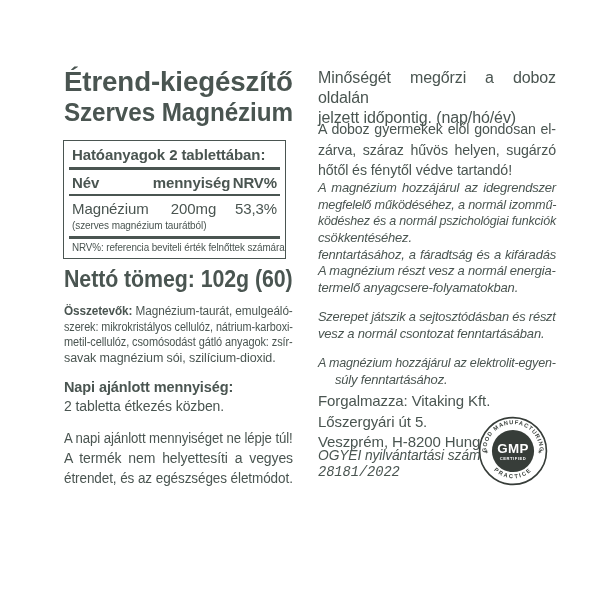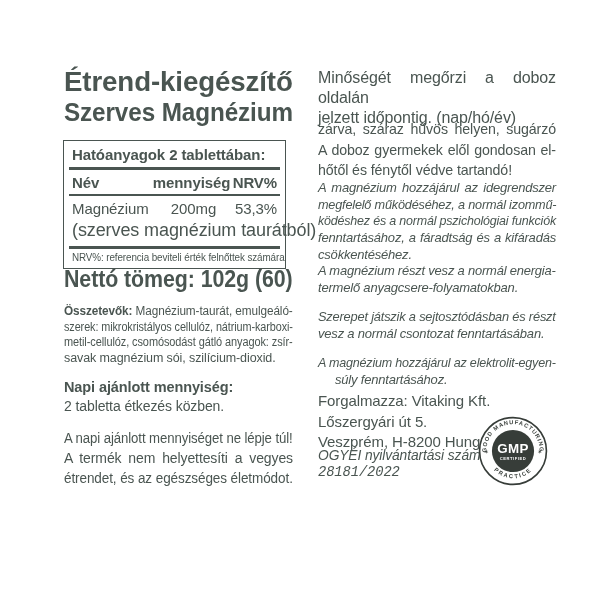--- a/index.html
+++ b/index.html
@@ -25,21 +25,21 @@
   #tbl { top:140px; left:63px; width:223px; border:1.5px solid var(--ink); }
   .t-title { font-size:15px; font-weight:bold; padding:5px 8px 4px 8px; }
   .t-rule { background:var(--ink); margin:0 5px; }
   .t-rule.thick { height:3px; }
   .t-rule.thin { height:2px; }
   .t-head, .t-row { display:flex; align-items:baseline; padding:4px 8px 3px 8px; font-size:15px; }
   .t-head { font-weight:bold; }
   .cell-name { width:90px; }
   .cell-amt { flex:1; }
   .cell-nrv { width:52px; }
-  .t-sub { font-size:18px; padding:0 8px 5px 8px; }
+  .t-sub { font-size:10px; padding:0 8px 5px 8px; }
   .t-foot { font-size:10px; padding:3px 8px 5px 8px; }
 
   #net { top:263px; font-size:24px; line-height:32px; font-weight:bold; }
 
   #ing { top:304px; font-size:12.5px; line-height:15.5px; }
   #daily { top:378px; font-size:14px; line-height:19px; }
   #daily .dl { font-size:14.5px; }
   #warn { top:428px; font-size:14px; line-height:20px; }
 
   #quality { top:68px; font-size:16px; line-height:20px; }
@@ -110,31 +110,31 @@
     <div class="ln j" style="white-space: normal;">A termék nem helyettesíti a vegyes</div>
     <div class="ln j" style="white-space: nowrap; transform: scaleX(0.966245);">étrendet, és az egészséges életmódot.</div>
   </div>
 
   <div id="quality" class="abs rcol">
     <div class="ln j" style="white-space: normal;">Minőségét megőrzi a doboz oldalán</div>
     <div class="ln" style="white-space: nowrap;">jelzett időpontig. (nap/hó/év)</div>
   </div>
 
   <div id="storage" class="abs rcol">
+    <div class="ln j" style="white-space: normal;">A doboz gyermekek elől gondosan el-</div>
     <div class="ln j" style="white-space: normal;">zárva, száraz hűvös helyen, sugárzó</div>
-    <div class="ln j" style="white-space: normal;">A doboz gyermekek elől gondosan el-</div>
     <div class="ln" style="white-space: nowrap;">hőtől és fénytől védve tartandó!</div>
   </div>
 
   <div id="c1" class="abs rcol claim">
     <div class="ln j" style="white-space: normal;">A magnézium hozzájárul az idegrendszer</div>
     <div class="ln j" style="white-space: nowrap; transform: scaleX(0.97541);">megfelelő működéséhez, a normál izommű-</div>
     <div class="ln j" style="white-space: nowrap; transform: scaleX(0.959677);">ködéshez és a normál pszichológiai funkciók</div>
+    <div class="ln" style="white-space: nowrap;">csökkentéséhez.</div>
     <div class="ln j" style="white-space: normal;">fenntartásához, a fáradtság és a kifáradás</div>
-    <div class="ln" style="white-space: nowrap;">csökkentéséhez.</div>
   </div>
 
   <div id="c3" class="abs rcol claim">
     <div class="ln j" style="white-space: nowrap; transform: scaleX(0.987552);">Szerepet játszik a sejtosztódásban és részt</div>
     <div class="ln" style="white-space: nowrap;">vesz a normál csontozat fenntartásában.</div>
   </div>
 
   <div id="c2" class="abs rcol claim">
     <div class="ln j" style="white-space: nowrap; transform: scaleX(0.995816);">A magnézium részt vesz a normál energia-</div>
     <div class="ln" style="white-space: nowrap;">termelő anyagcsere-folyamatokban.</div>

